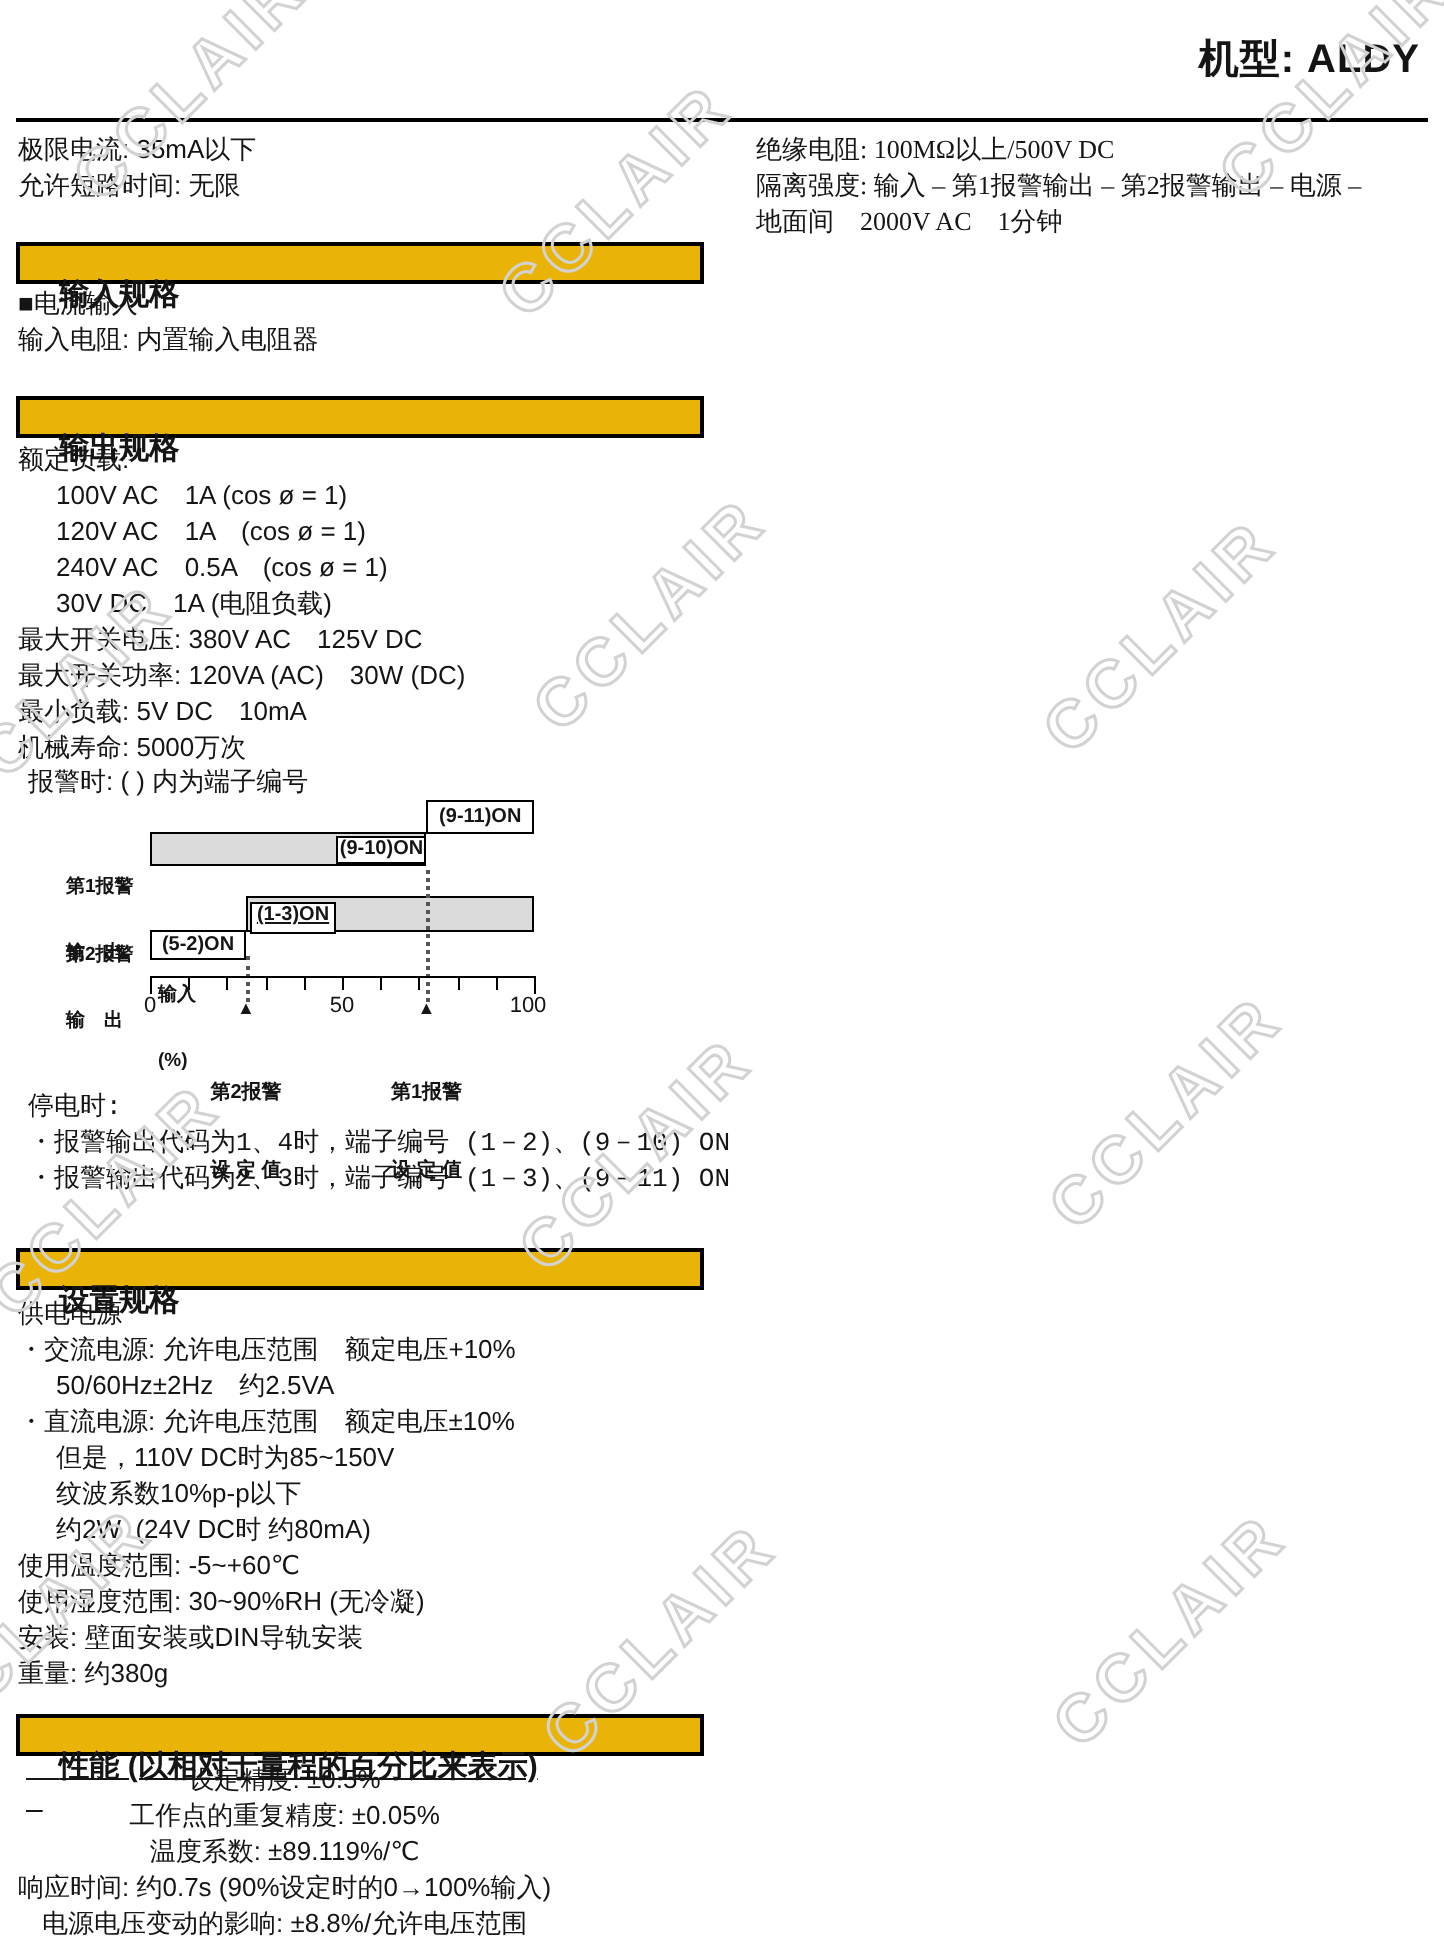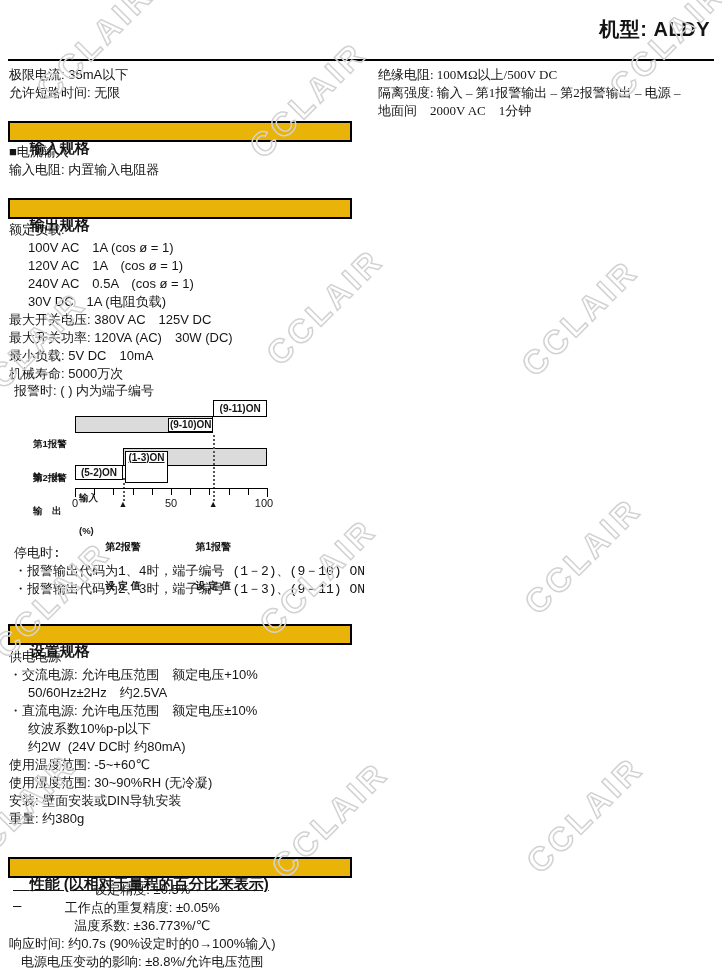--- a/index.html
+++ b/index.html
@@ -109,21 +109,21 @@
     </div>
     <div class="band" style="top: 18px; height: 17px; left: 42px; width: 138.24px;"></div>
     <div class="onbox" style="top: 20px; height: 14px; left: 135.24px; width: 45px;">(9-10)ON</div>
     <div class="onbox" style="top: 2px; height: 17px; line-height: 15px; left: 180.24px; width: 53.76px;">(9-11)ON</div>
 
     <div class="fig-ylabel" style="top:52px;">
       <div style="position:static;">第2报警</div>
       <div style="position:static;">输　出</div>
     </div>
     <div class="band" style="top: 50px; height: 18px; left: 90px; width: 144px;"></div>
-    <div class="onbox" style="top: 53px; height: 32px; left: 92px; width: 43px; text-decoration: underline;">(1-3)ON</div>
+    <div class="onbox" style="top: 53px; height: 16px; left: 92px; width: 43px; text-decoration: underline;">(1-3)ON</div>
     <div class="onbox" style="top: 67px; height: 15px; line-height: 13px; left: 42px; width: 48px;">(5-2)ON</div>
 
     <div class="dotted" style="top: 37px; height: 66px; left: 180.24px;"></div>
     <div class="dotted" style="top: 80px; height: 23px; left: 90px;"></div>
 
     <div class="axis-line"></div>
     <div id="axis-ticks" style="left:0;top:0;width:0;height:0;">
         <div class="tick" style="left: 42px; height: 8px;"></div>
         <div class="tick" style="left: 61.2px; height: 6px;"></div>
         <div class="tick" style="left: 80.4px; height: 6px;"></div>
@@ -167,36 +167,37 @@
 
   <div class="secbar" style="top:624px;">
     <span>设置规格</span>
   </div>
   <div class="block" style="top:648px;left:9px;">
 
   <div class="spec-line">供电电源</div>
       <div class="spec-line">・交流电源: 允许电压范围　额定电压+10%</div>
       <div class="spec-line ind">50/60Hz±2Hz　约2.5VA</div>
       <div class="spec-line">・直流电源: 允许电压范围　额定电压±10%</div>
+      <div class="spec-line ind">但是，110V DC时为85~150V</div>
       <div class="spec-line ind">纹波系数10%p-p以下</div>
       <div class="spec-line ind">约2W  (24V DC时 约80mA)</div>
       <div class="spec-line">使用温度范围: -5~+60℃</div>
       <div class="spec-line">使用湿度范围: 30~90%RH (无冷凝)</div>
       <div class="spec-line">安装: 壁面安装或DIN导轨安装</div>
       <div class="spec-line">重量: 约380g</div>
     </div>
 
   <div class="secbar" style="top:857px;text-decoration:underline;">
     <span>性能 (以相对于量程的百分比来表示)</span>
   </div>
   <div class="block" style="top:881px;left:9px;text-align:center;">
 
   <div class="spec-line">设定精度: ±0.5%</div>
       <div class="spec-line">工作点的重复精度: ±0.05%</div>
-      <div class="spec-line">温度系数: ±36.773%/℃</div>
+      <div class="spec-line">温度系数: ±89.119%/℃</div>
       <div class="spec-line">响应时间: 约0.7s (90%设定时的0→100%输入)</div>
       <div class="spec-line">电源电压变动的影响: ±8.8%/允许电压范围</div>
     </div>
 
   <div class="wm-layer">
       <span class="wm" style="left: 95px; top: 42px;">CCLAIR</span>
       <span class="wm" style="left: 308px; top: 100px;">CCLAIR</span>
       <span class="wm" style="left: 668px; top: 40px;">CCLAIR</span>
       <span class="wm" style="left: 28px; top: 350px;">CCLAIR</span>
       <span class="wm" style="left: 325px; top: 307px;">CCLAIR</span>

